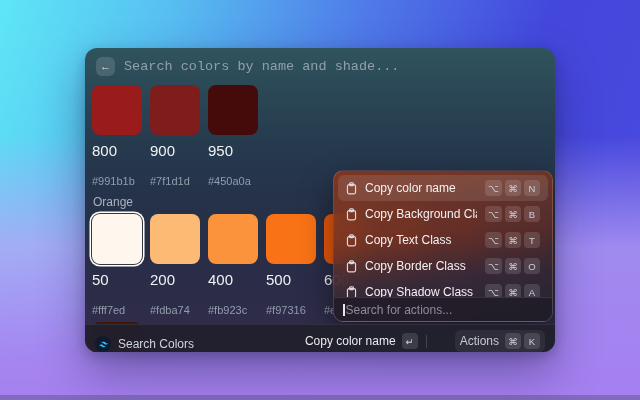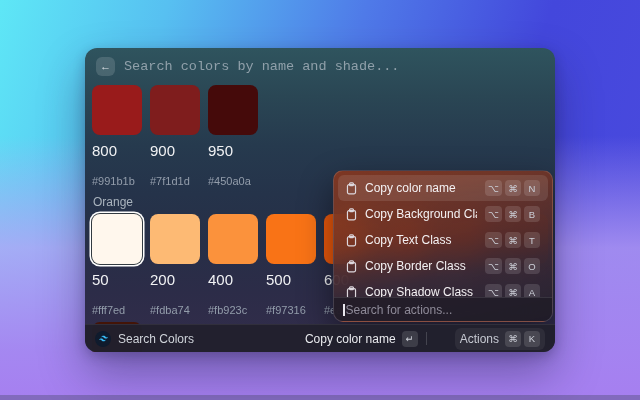--- a/index.html
+++ b/index.html
@@ -63,21 +63,21 @@
   .menu-search input { background:transparent; border:none; outline:none; width:100%;
     font-size:12px; color:#e6e3ea; font-family:inherit; }
   .menu-search input::placeholder { color:#8e8a98; }
   .cursor { width:1.5px; height:12px; background:#e9e7ee; margin-right:1px; flex:0 0 auto;
     animation:blink 1.1s steps(2) infinite; }
   @keyframes blink { 50% { opacity:0; } }
 
   
   .footer { position:absolute; left:0; right:0; bottom:0; height:28px; z-index:9;
     background:rgba(33,32,45,.96); border-top:1px solid rgba(255,255,255,.07);
-    display:flex; align-items:center; justify-content:space-between; padding:0 10px; }
+    display:flex; align-items:flex-end; justify-content:space-between; padding:0 10px; }
   .footer-left { display:flex; align-items:center; }
   .app-icon { width:16px; height:16px; border-radius:50%; background:#0f1b2d;
     display:flex; align-items:center; justify-content:center; }
   .app-name { font-size:12px; color:#cfd3da; margin-left:7px; }
   .footer-right { display:flex; align-items:center; gap:8px; }
   .primary-action { display:flex; align-items:center; gap:6px; font-size:12px;
     font-weight:500; color:#e9eaee; cursor:pointer; }
   .fdivider { width:1px; height:13px; background:rgba(255,255,255,.16); }
   .actions-btn { display:flex; align-items:center; gap:6px; font-size:12px; color:#c6c9d2;
     background:rgba(255,255,255,.06); padding:3px 5px; border-radius:6px; cursor:pointer;margin-left:20px; }

